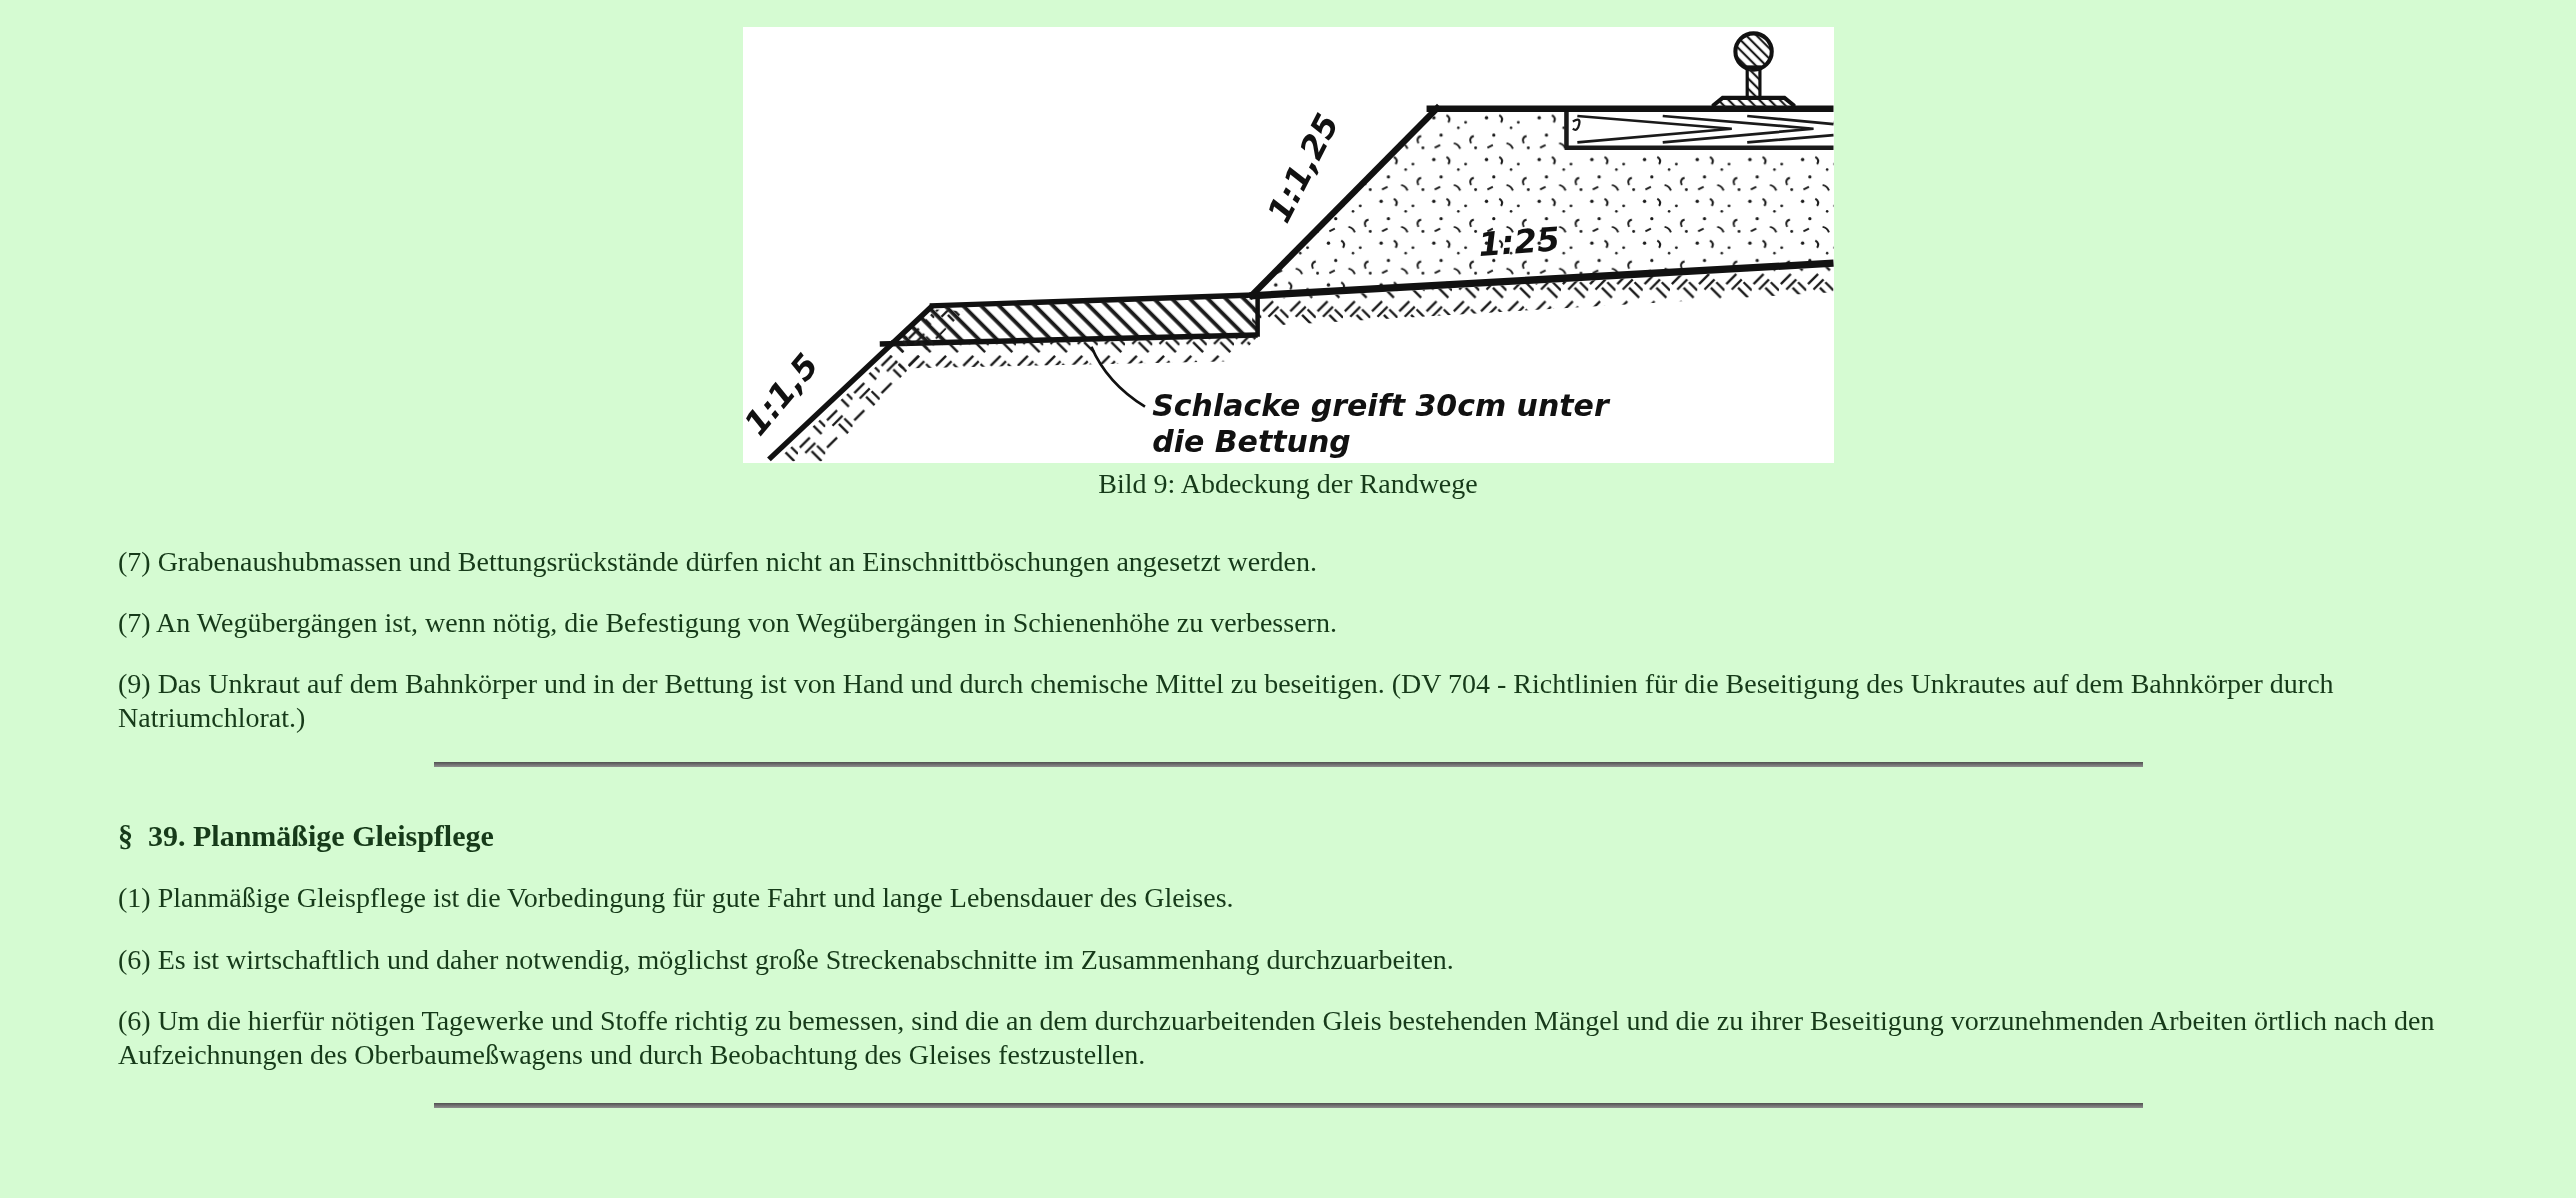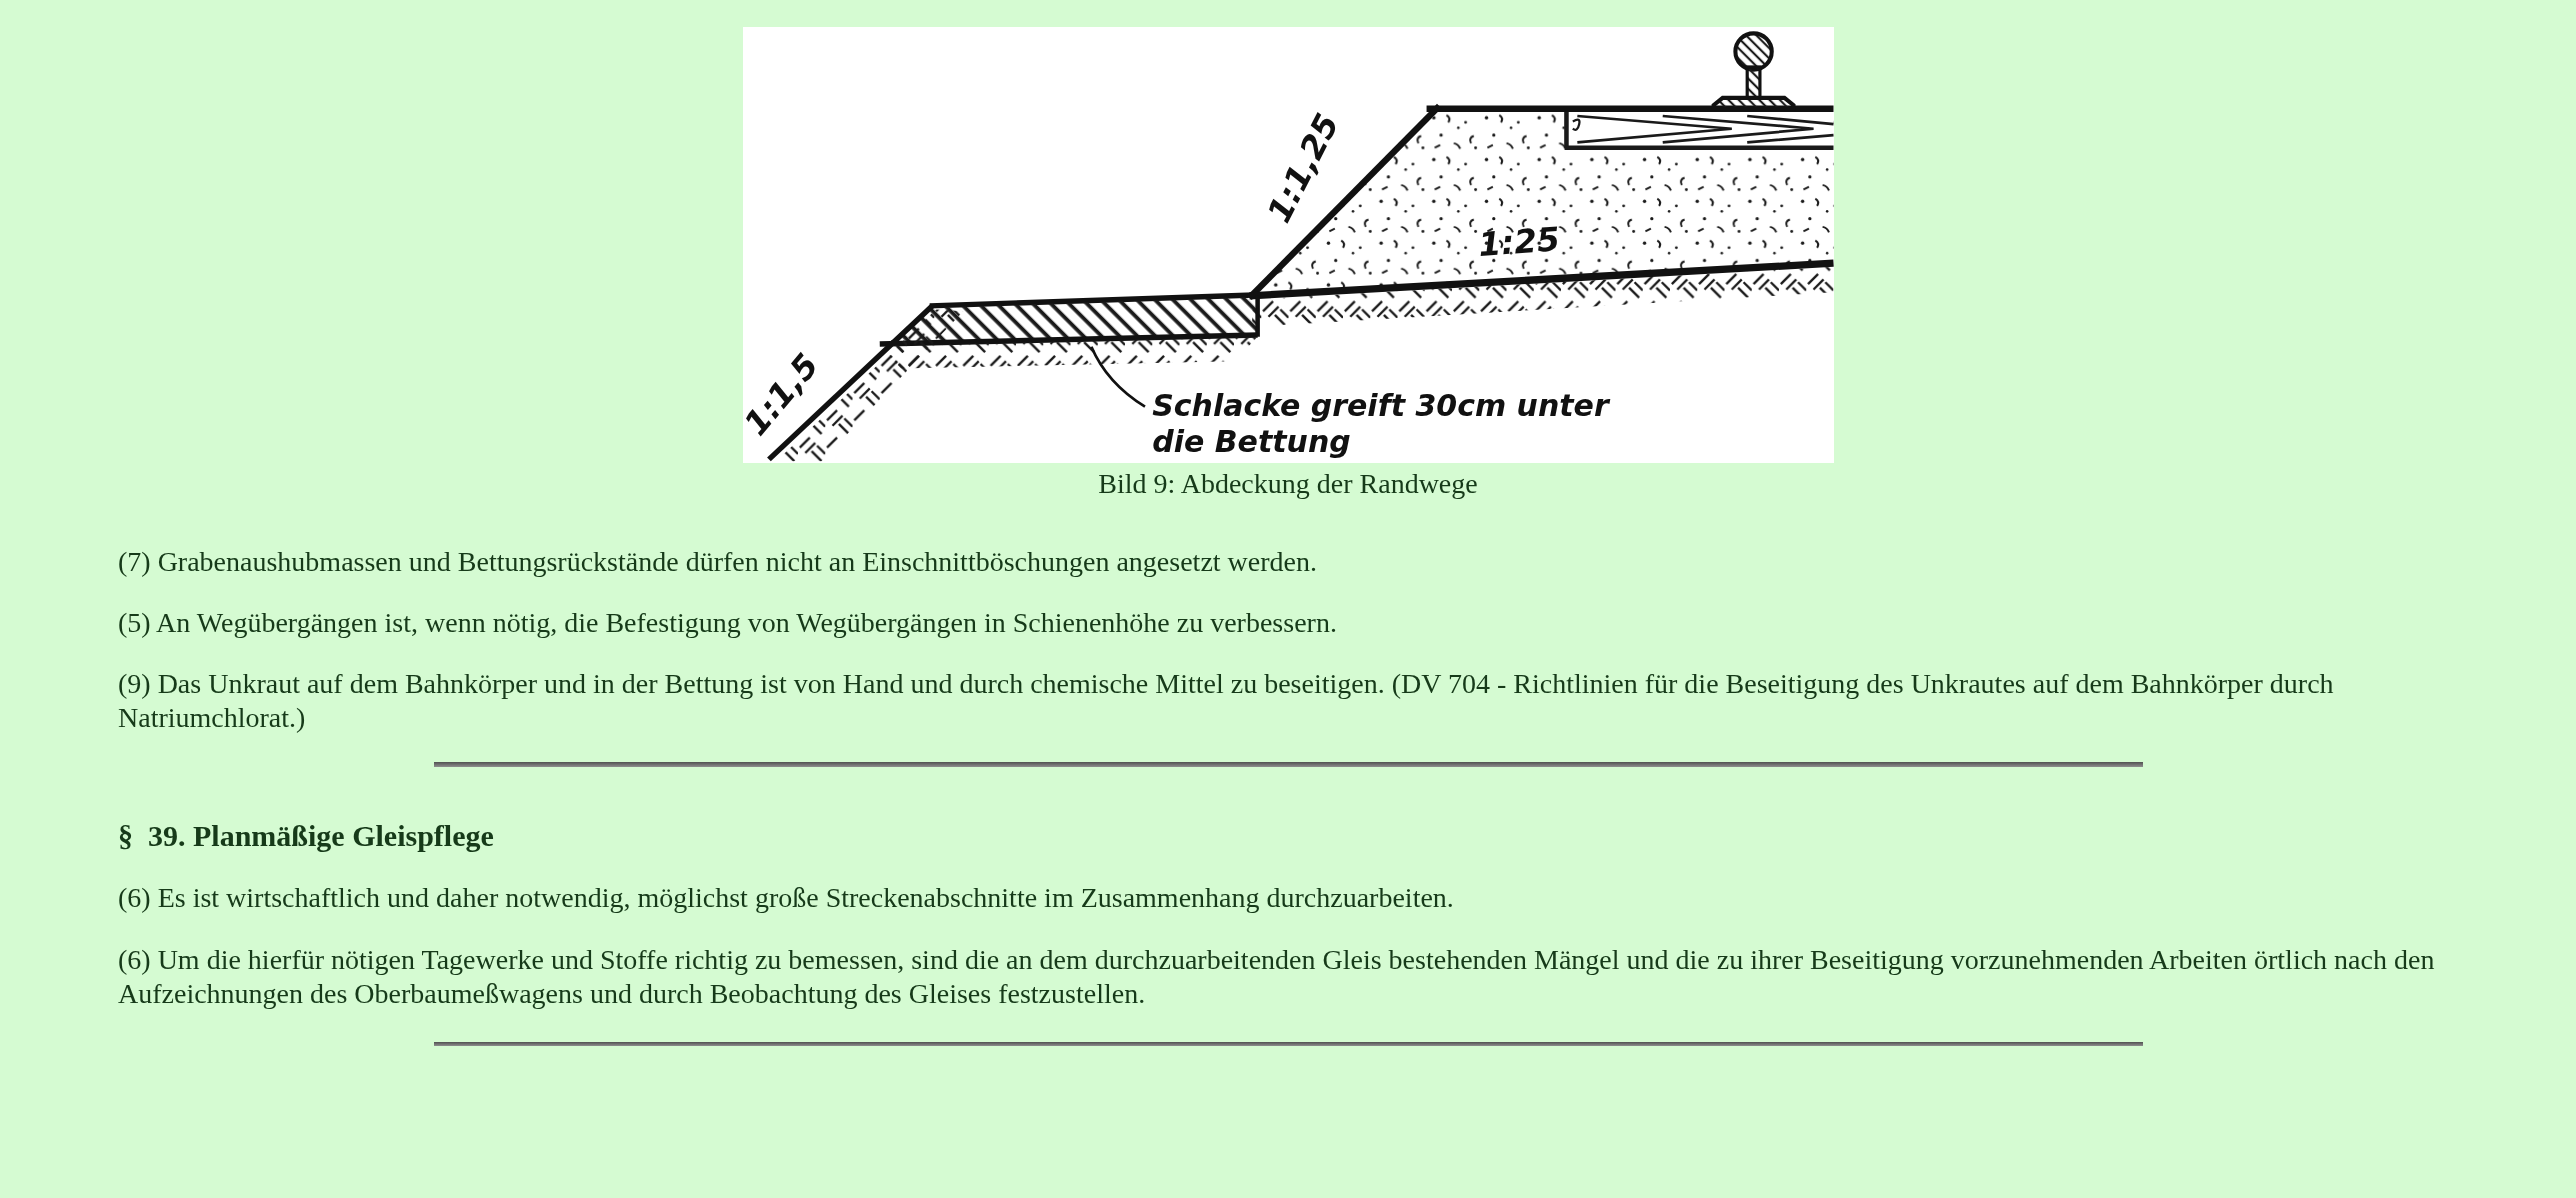--- a/index.html
+++ b/index.html
@@ -140,25 +140,26 @@
       <text class="draw-label" x="18" y="452" font-size="36" transform="rotate(-50 18 452)">1:1,5</text>
       <text class="draw-label" x="450" y="428" font-size="33">Schlacke greift 30cm unter</text>
       <text class="draw-label" x="450" y="468" font-size="33">die Bettung</text>
     </svg>
   </div>
   <div class="caption">Bild 9: Abdeckung der Randwege</div>
 </div>
 
 <div class="content">
   <p class="first">(7) Grabenaushubmassen und Bettungsrückstände dürfen nicht an Einschnittböschungen angesetzt werden.</p>
-  <p>(5) An Wegübergängen ist, wenn nötig, die Befestigung von Wegübergängen in Schienenhöhe zu verbessern.</p>
+  <p>(7) An Wegübergängen ist, wenn nötig, die Befestigung von Wegübergängen in Schienenhöhe zu verbessern.</p>
   <p>(9) Das Unkraut auf dem Bahnkörper und in der Bettung ist von Hand und durch chemische Mittel zu beseitigen. (DV 704 - Richtlinien für die Beseitigung des Unkrautes auf dem Bahnkörper durch Natriumchlorat.)</p>
 
   <hr class="rule">
 
   <h2 class="section-heading">§  39. Planmäßige Gleispflege</h2>
 
+  <p>(1) Planmäßige Gleispflege ist die Vorbedingung für gute Fahrt und lange Lebensdauer des Gleises.</p>
   <p>(6) Es ist wirtschaftlich und daher notwendig, möglichst große Streckenabschnitte im Zusammenhang durchzuarbeiten.</p>
   <p>(6) Um die hierfür nötigen Tagewerke und Stoffe richtig zu bemessen, sind die an dem durchzuarbeitenden Gleis bestehenden Mängel und die zu ihrer Beseitigung vorzunehmenden Arbeiten örtlich nach den Aufzeichnungen des Oberbaumeßwagens und durch Beobachtung des Gleises festzustellen.</p>
 
   <hr class="rule rule-bottom">
 </div>
 
 
 </body></html>

